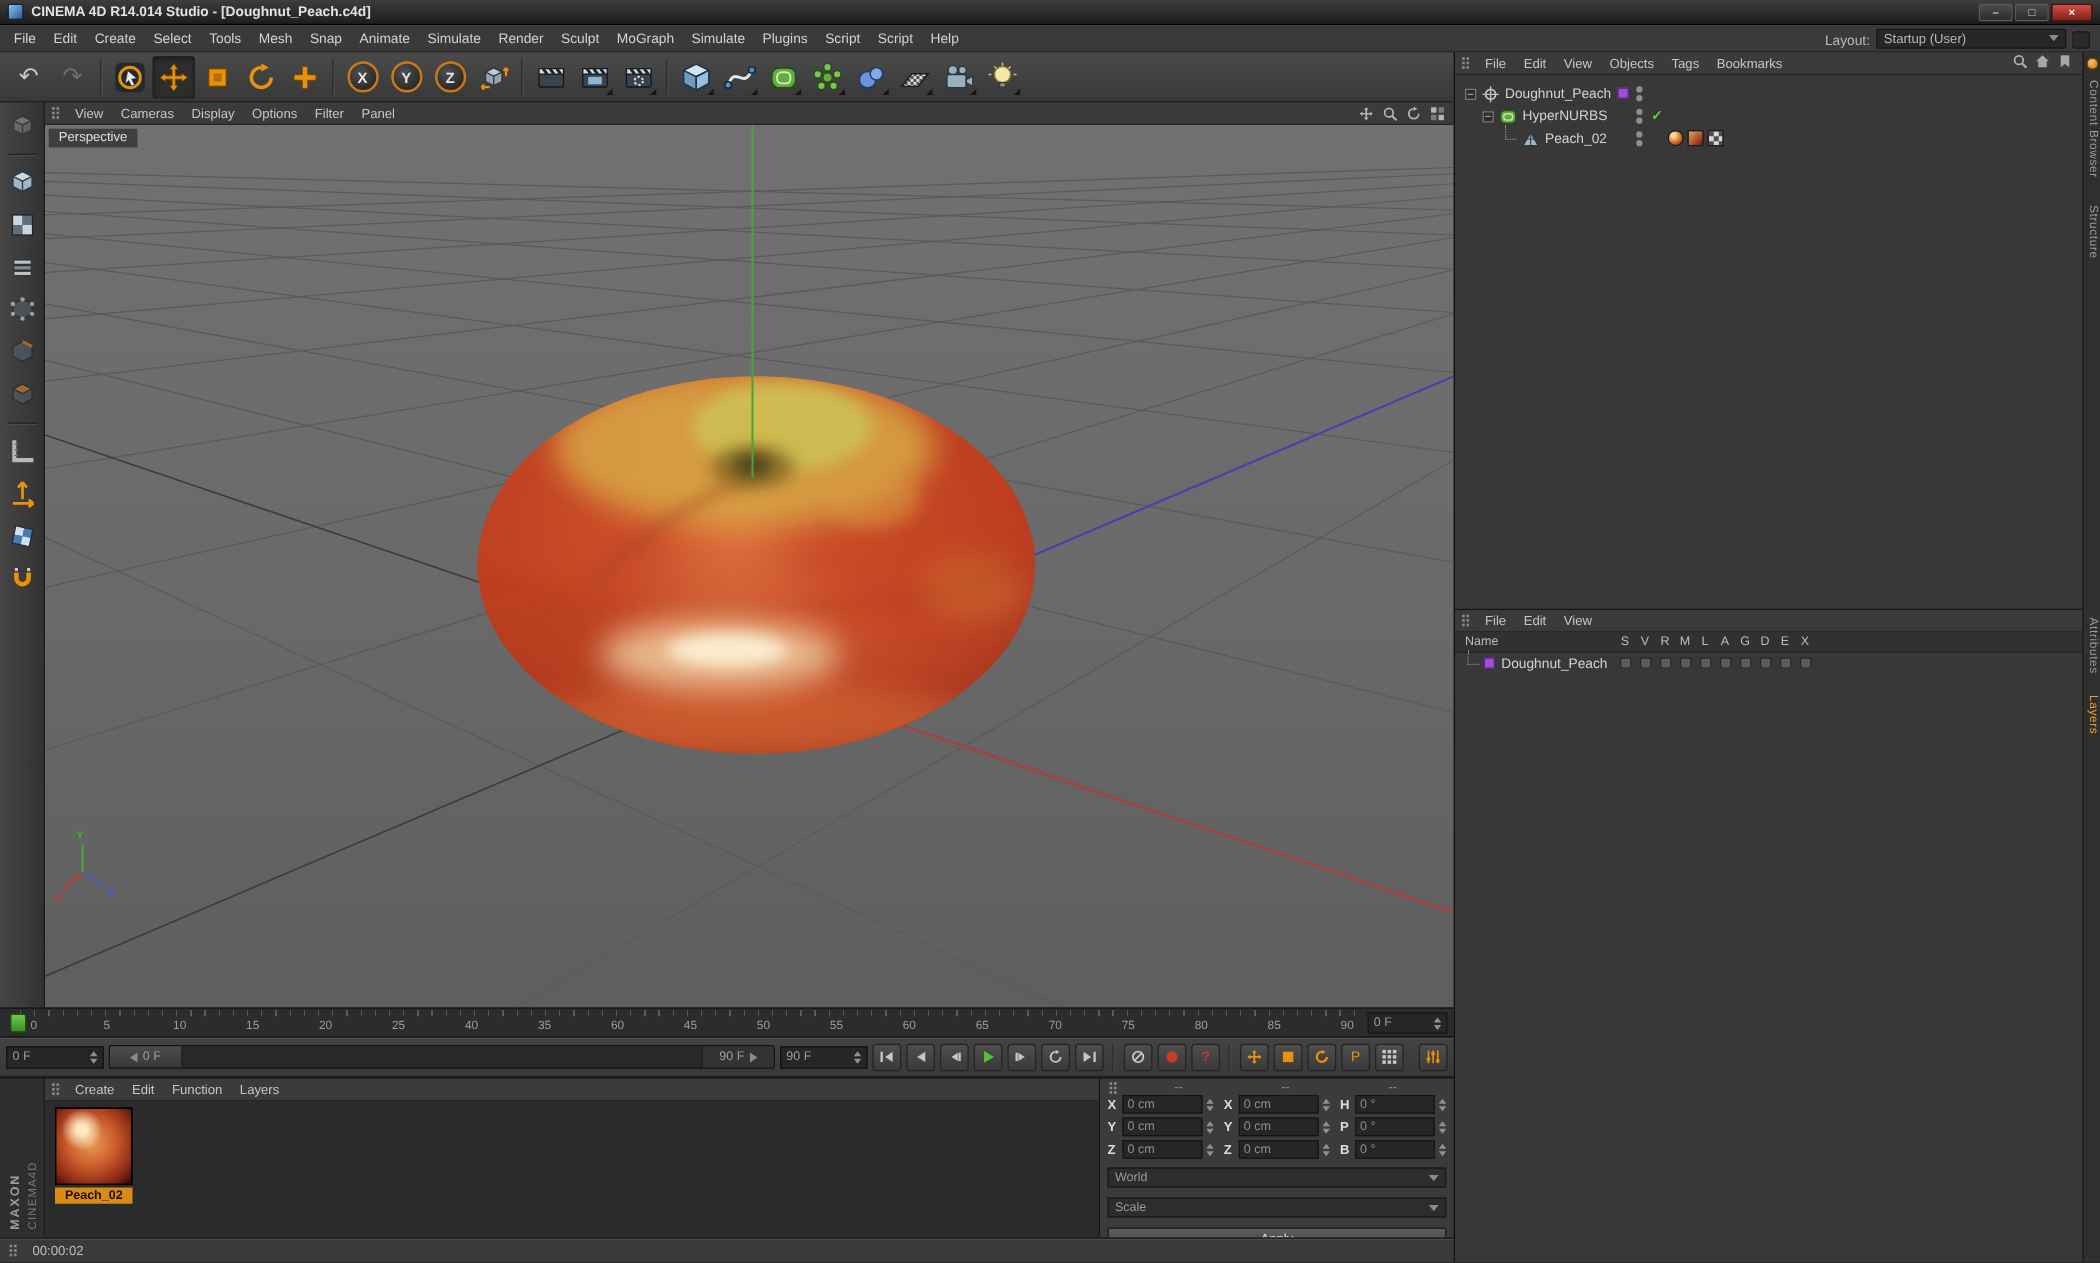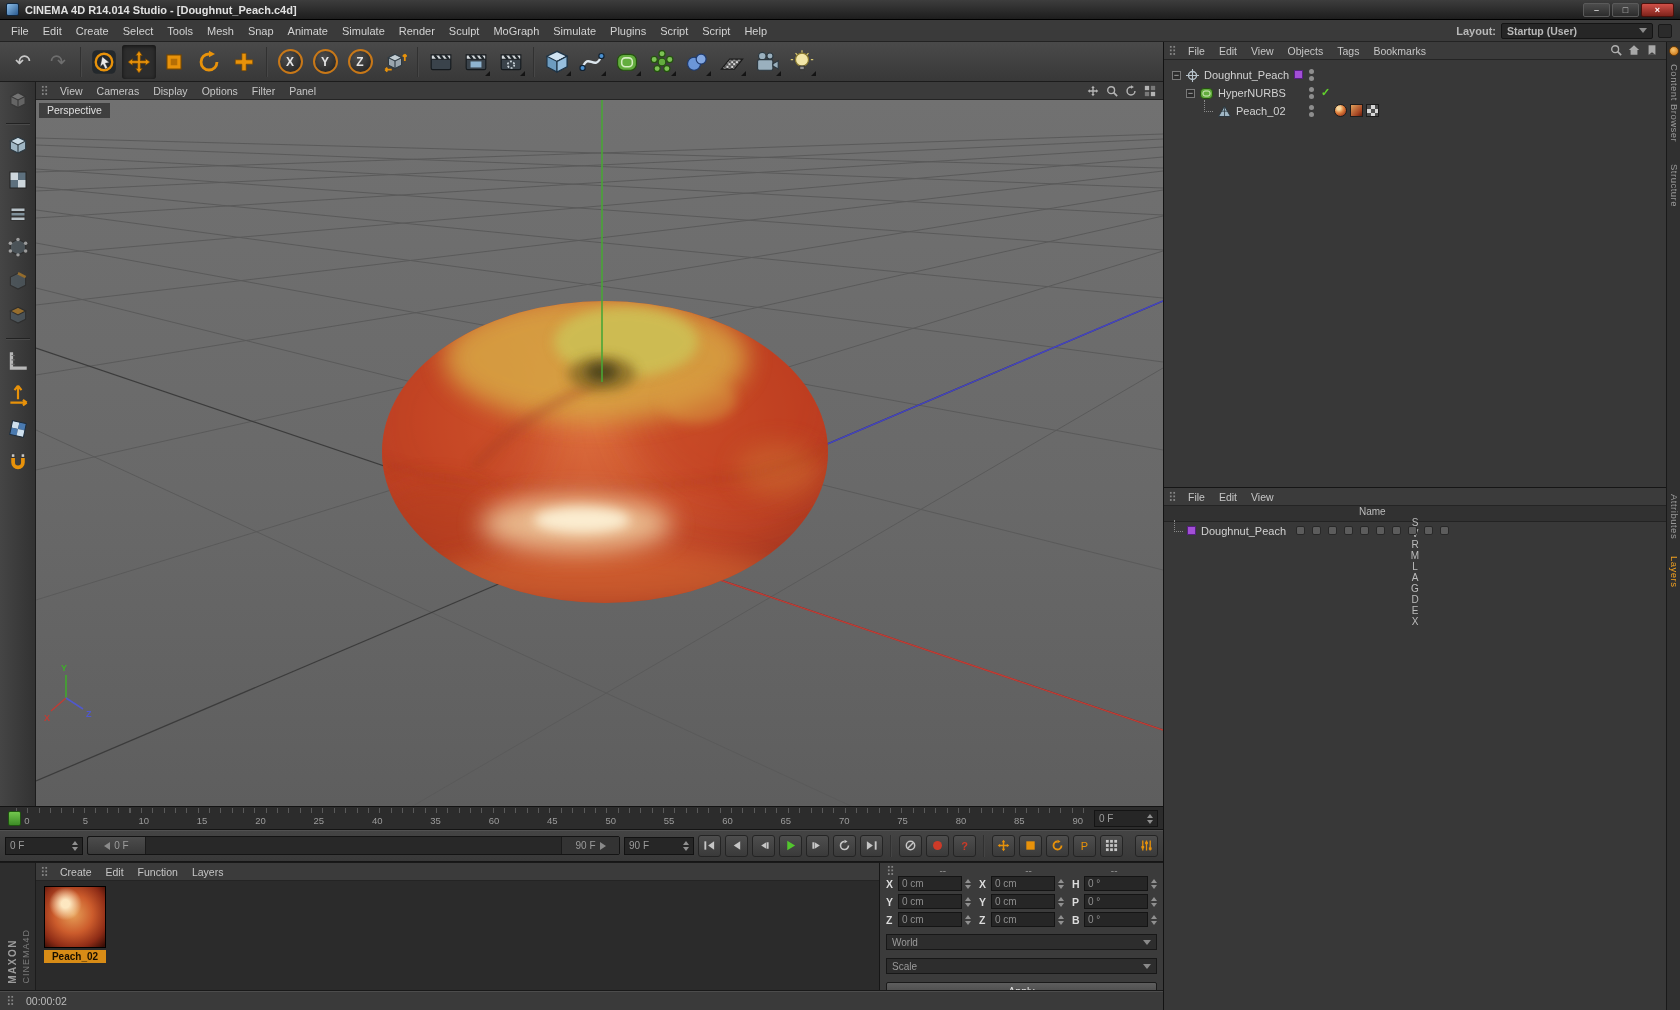--- a/index.html
+++ b/index.html
@@ -15,21 +15,21 @@
   .title-text { color:#e2e2e2; font-size:11px; }
   .win-btns { margin-left:auto; display:flex; gap:2px; }
   .wbtn { width:27px; height:14px; border:1px solid #5a5a5a; border-radius:2px;
     background:linear-gradient(#4c4c4c,#2c2c2c); color:#ccc; font-size:9px; line-height:12px; text-align:center; }
   .wbtn.close { width:33px; background:linear-gradient(#d05048,#7e231b); border-color:#4a110c; color:#fff; }
 
   
   .menubar { height:22px; display:flex; align-items:center; background:#3a3a3a;
     border-bottom:1px solid #232323; padding:0 4px; }
   .menu-item { padding:3px 7px; color:#d2d2d2; }
-  .layout-wrap { margin-left:auto; display:flex; align-items:center; gap:5px; color:#b8b8b8; padding-right:4px;font-weight:bold; }
+  .layout-wrap { margin-left:auto; display:flex; align-items:flex-end; gap:5px; color:#b8b8b8; padding-right:4px; }
   .layout-select { width:152px; height:16px; background:#262626; border:1px solid #141414; border-radius:2px;
     display:flex; align-items:center; padding:0 5px; color:#b8b8b8; font-size:10.5px; }
   .caret-down { margin-left:auto; width:0; height:0; border-left:4px solid transparent;
     border-right:4px solid transparent; border-top:5px solid #8a8a8a; }
   .layout-switch { width:14px; height:14px; background:#2b2b2b; border:1px solid #191919; border-radius:2px; }
 
   .content { position:absolute; top:42px; left:0; width:1680px; height:968px; }
   .left-region { position:absolute; left:0; top:0; width:1163px; height:968px; display:flex; flex-direction:column; }
 
   
@@ -90,21 +90,21 @@
   .encheck { position:absolute; left:157px; top:2px; color:#62d32c; font-size:11px; font-weight:bold; }
   .tags { position:absolute; left:170px; top:2px; display:flex; gap:3px; }
   .tag { width:13px; height:13px; border:1px solid #1c1c1c; }
   .tag.mat { border-radius:50%;
     background:radial-gradient(circle at 35% 30%, #f6d9a0 0 15%, #e0803c 45%, #8e2c16 90%); }
   .tag.tex { background:linear-gradient(135deg,#e0a05c,#a44422 70%,#5e1c0c); }
   .tag.uvw { background:repeating-conic-gradient(#d8d8d8 0 25%, #4e4e4e 0 50%) 0 0/8px 8px; }
 
   .layer-panel { position:absolute; left:0; top:446px; right:14px; bottom:0; }
   .lm-header { height:16px; background:#313131; border-bottom:1px solid #232323; display:flex;
-    align-items:center; font-size:10px; color:#bcbcbc;flex-direction:column; }
+    align-items:center; font-size:10px; color:#bcbcbc; }
   .lm-name-h { padding-left:8px; width:128px; flex:0 0 auto; }
   .lm-col { width:16px; text-align:center; flex:0 0 auto; }
   .lm-row { height:17px; display:flex; align-items:center; font-size:11px; color:#d2d2d2; }
   .lm-name-cell { width:128px; display:flex; align-items:center; padding-left:6px; flex:0 0 auto; }
   .lt { width:16px; display:flex; justify-content:center; flex:0 0 auto; }
   .lt i { width:9px; height:9px; background:#5c5c5c; border:1px solid #282828; border-radius:2px; }
 
   .side-strip { position:absolute; right:0; top:0; width:14px; height:100%; background:#303030;
     border-left:1px solid #191919; }
   .vtab { position:absolute; left:0; width:14px; writing-mode:vertical-rl; font-size:9.5px;

